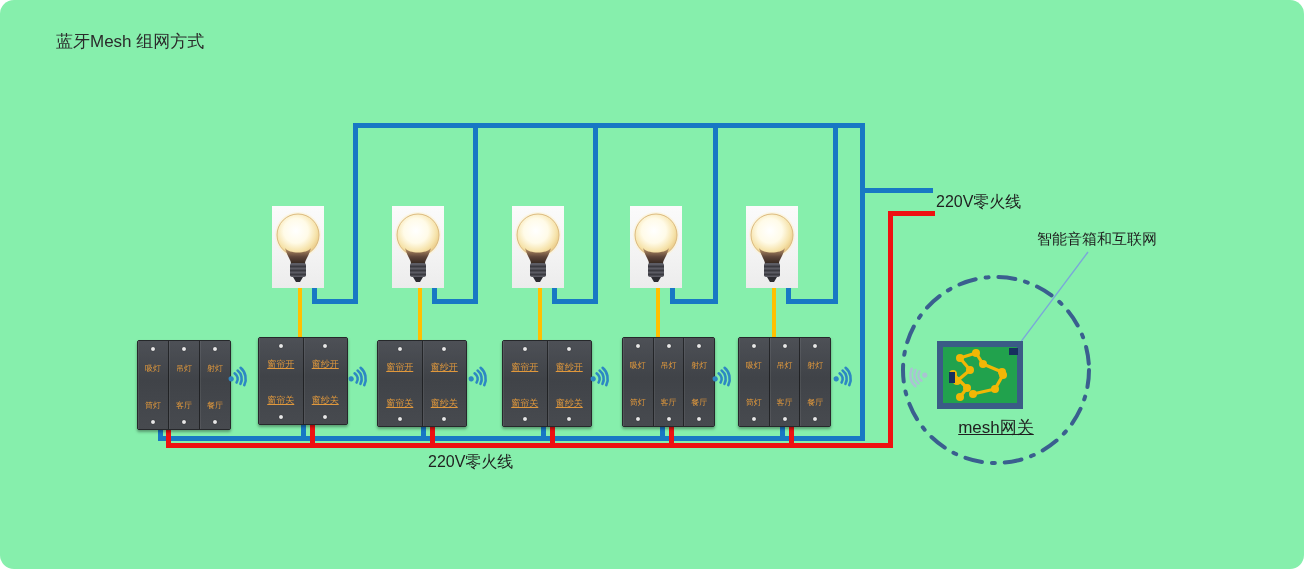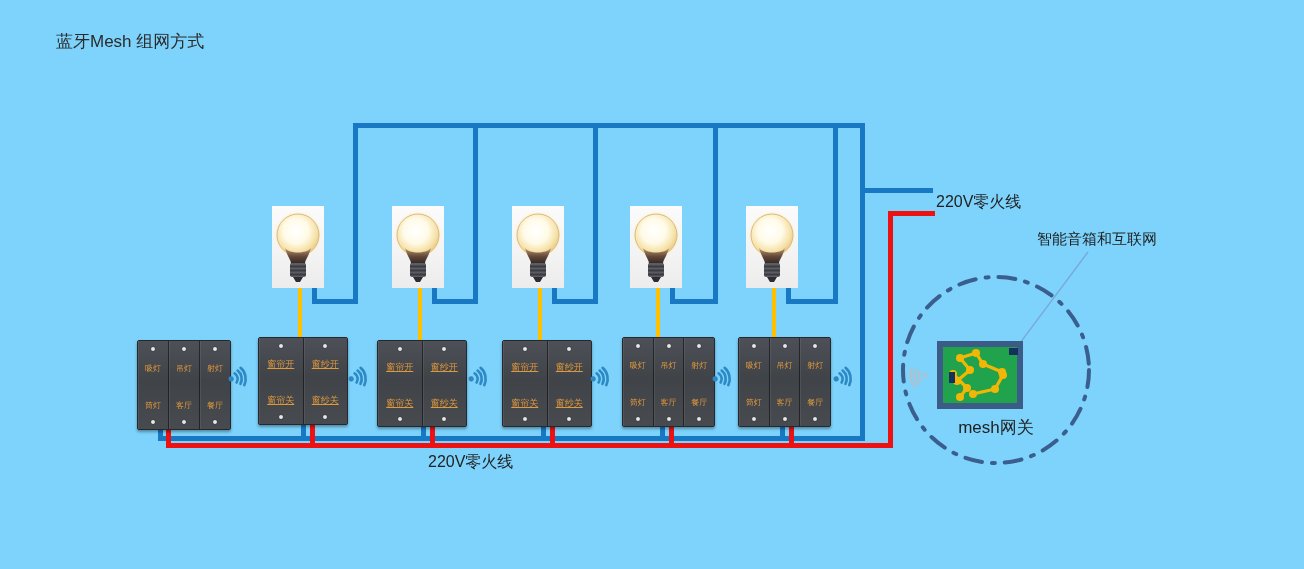--- a/index.html
+++ b/index.html
@@ -1,26 +1,27 @@
 <!DOCTYPE html>
 <html><head>
 <meta charset="utf-8">
 <style>
   html,body{margin:0;padding:0;background:#fff;}
   #canvas{
-    position:relative;width:1304px;height:569px;background:#7dd3fc;overflow:hidden;
+    position:relative;width:1304px;height:569px;background:#86efac;overflow:hidden;
     font-family:"Liberation Sans", sans-serif;
+    border-radius:14px;
   }
   .wire{position:absolute;}
   .label{position:absolute;color:#1f1f1f;white-space:nowrap;}
   #title{left:56px;top:30px;font-size:17px;color:#2b2b2b;}
   #label-right-power{left:936px;top:192px;font-size:16px;}
   #label-speaker{left:1037px;top:230px;font-size:15px;}
   #label-bottom-power{left:428px;top:452px;font-size:16px;}
-  #label-gateway{left:938px;top:416px;width:116px;text-align:center;font-size:17px;}
+  #label-gateway{left:938px;top:416px;width:116px;text-align:center;font-size:17px;text-decoration:underline;}
   .bulb-box{
     position:absolute;width:52px;height:82px;
     background:linear-gradient(180deg,#fbfbfb 0%,#f3f3f3 60%,#ececec 100%);
     z-index:2;
   }
   .switch{
     position:absolute;display:flex;z-index:3;
     background:#3d4045;border:1px solid #26282b;border-radius:2px;
     box-shadow:0 2px 3px rgba(0,0,0,.35), inset 0 0 0 1px rgba(255,255,255,.05);
   }

